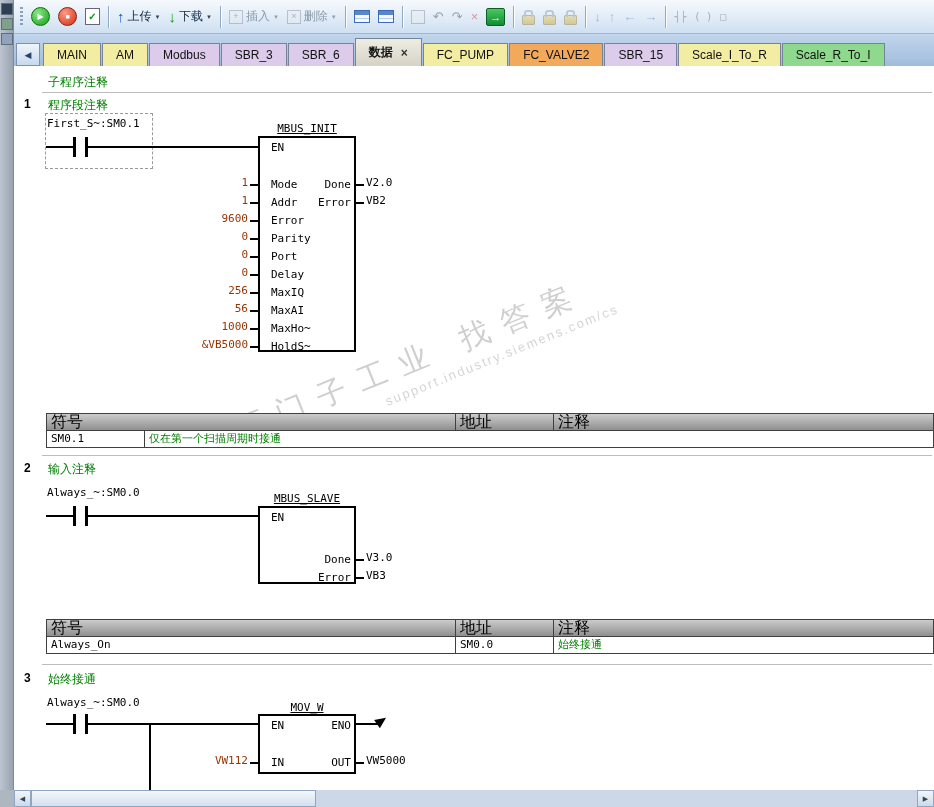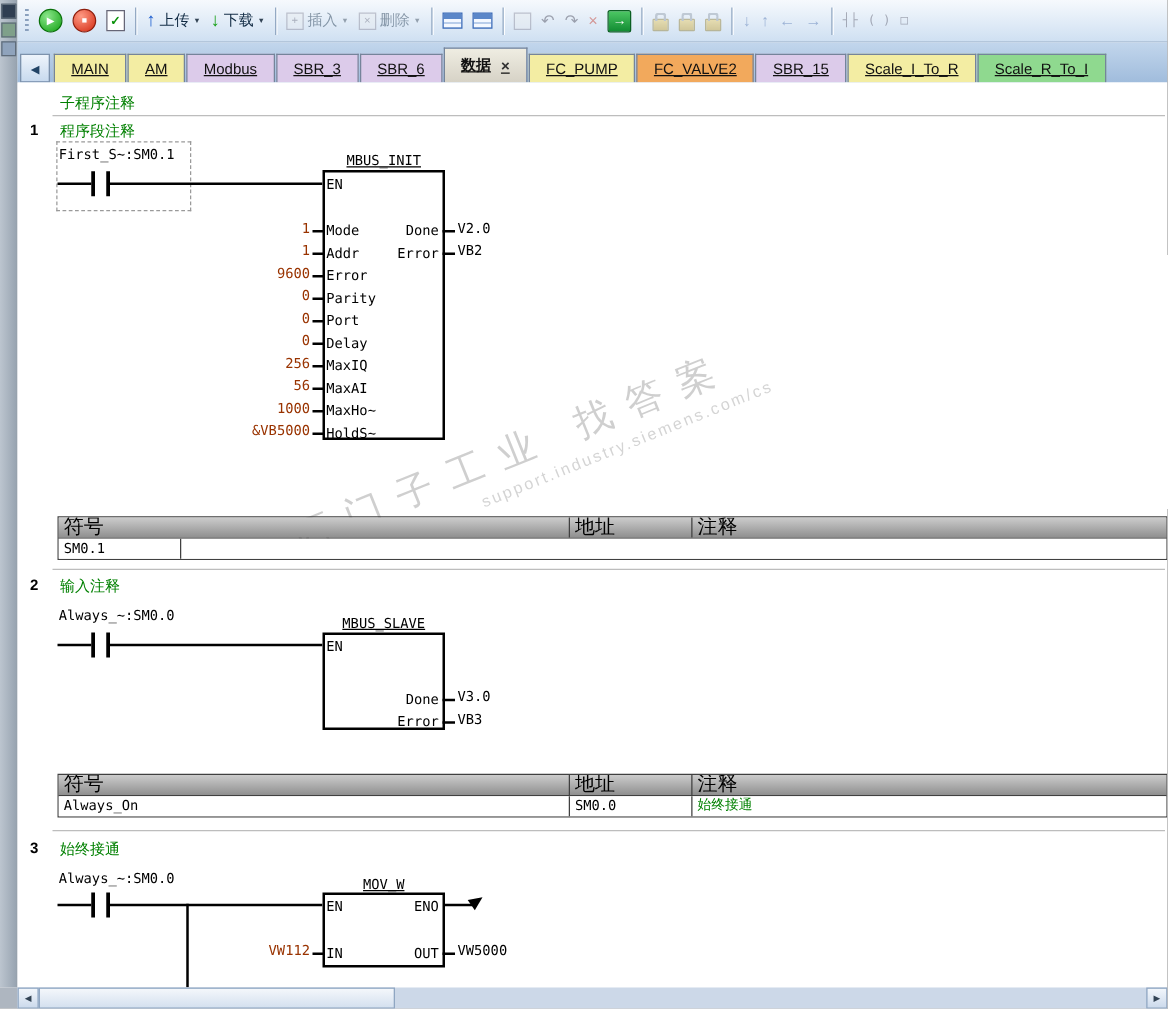--- a/index.html
+++ b/index.html
@@ -47,42 +47,42 @@
   .lt{font-family:"DejaVu Sans Mono",monospace;font-size:10px;color:#556;white-space:pre;line-height:1;}
 
   
   .tabbar{position:absolute;left:14px;top:34px;width:920px;height:32px;box-sizing:border-box;
           background:linear-gradient(#c2d6ec,#a0bcdc);display:flex;align-items:flex-end;
           padding-left:2px;overflow:hidden;}
   .tabnav{width:24px;height:23px;margin:0 3px 0 0;background:linear-gradient(#eef4fb,#c8daee);
           border:1px solid #7d92ac;box-sizing:border-box;display:flex;align-items:center;justify-content:center;
           font-size:9px;color:#246;}
   .tab{height:23px;display:flex;align-items:center;padding:0 13px;margin-right:1px;box-sizing:border-box;
-       border:1px solid #75849a;border-bottom:none;font-size:12px;color:#111;white-space:nowrap;text-decoration:underline;}
+       border:1px solid #75849a;border-bottom:none;font-size:12px;color:#111;white-space:nowrap;}
   .ty{background:#f3eda3}.tl{background:#dccbea}.to{background:#f2a95c}.tg{background:#8fd98f}
   .ta{height:28px;background:linear-gradient(#efede2,#d6d2c6);font-weight:bold;gap:8px;}
   .tclose{font-weight:bold;color:#333;font-size:12px;line-height:1;}
 
   
   .editor{position:absolute;left:14px;top:66px;width:920px;height:724px;background:#fff;overflow:hidden;}
   .wm{position:absolute;left:225px;top:345px;transform:rotate(-22deg);transform-origin:0 50%;pointer-events:none;}
   .wm1{font-size:30px;letter-spacing:14px;color:rgba(105,105,105,.32);white-space:nowrap;}
   .wm2{font-size:13px;letter-spacing:2px;color:rgba(120,120,120,.32);margin:0 0 0 150px;white-space:nowrap;}
 
   .n{position:absolute;font-family:"DejaVu Sans Mono",monospace;font-size:11px;line-height:12px;color:#000;white-space:pre;}
   .grn{position:absolute;font-size:12px;color:#008000;white-space:nowrap;}
   .num{position:absolute;font-size:12px;font-weight:bold;color:#000;}
   .hdiv{position:absolute;left:28px;width:890px;height:1px;background:#bdbdbd;}
   .w{position:absolute;background:#000;height:2px;}
   .vw{position:absolute;background:#000;width:2px;}
   .cb{position:absolute;background:#000;width:3px;height:20px;}
   .sel{position:absolute;border:1px dashed #9a9a9a;}
   .blk{position:absolute;border:2px solid #000;background:#fff;box-sizing:border-box;}
   .bt{position:absolute;text-align:center;font-family:"DejaVu Sans Mono",monospace;font-size:11px;white-space:nowrap;text-decoration:underline;}
-  .pinL{position:absolute;left:1px;font-family:"DejaVu Sans Mono",monospace;font-size:11px;line-height:12px;white-space:pre;}
+  .pinL{position:absolute;left:11px;font-family:"DejaVu Sans Mono",monospace;font-size:11px;line-height:12px;white-space:pre;}
   .pinR{position:absolute;right:3px;font-family:"DejaVu Sans Mono",monospace;font-size:11px;line-height:12px;white-space:pre;}
   .tickL{position:absolute;left:-10px;width:10px;height:2px;background:#000;}
   .tickR{position:absolute;right:-10px;width:10px;height:2px;background:#000;}
   .val{position:absolute;left:150px;width:84px;text-align:right;font-family:"DejaVu Sans Mono",monospace;
        font-size:11px;line-height:12px;color:#993300;white-space:pre;}
   .opd{position:absolute;left:352px;font-family:"DejaVu Sans Mono",monospace;font-size:11px;line-height:12px;
        color:#000;white-space:pre;}
   .ah{position:absolute;width:0;height:0;border-left:11px solid #000;border-top:5px solid transparent;
       border-bottom:5px solid transparent;transform:rotate(-35deg);}
 
@@ -320,20 +320,21 @@
     <div class="opd" style="top:129px">VB2</div>
 
     <div class="symtab" style="top:347px">
       <div class="strow sthead">
         <div class="stc c1">符号</div>
         <div class="stc c2">地址</div>
         <div class="stc c3">注释</div>
       </div>
       <div class="strow stbody">
         <div class="stc c2">SM0.1</div>
+        <div class="stc c3">仅在第一个扫描周期时接通</div>
       </div>
     </div>
 
     <div class="hdiv" style="top:389px"></div>
     <div class="num" style="left:10px;top:395px">2</div>
     <div class="grn" style="left:34px;top:395px">输入注释</div>
 
     <div class="n" style="left:33px;top:421px">Always_~:SM0.0</div>
     <div class="w" style="left:32px;top:449px;width:27px"></div>
     <div class="cb" style="left:59px;top:440px"></div>

